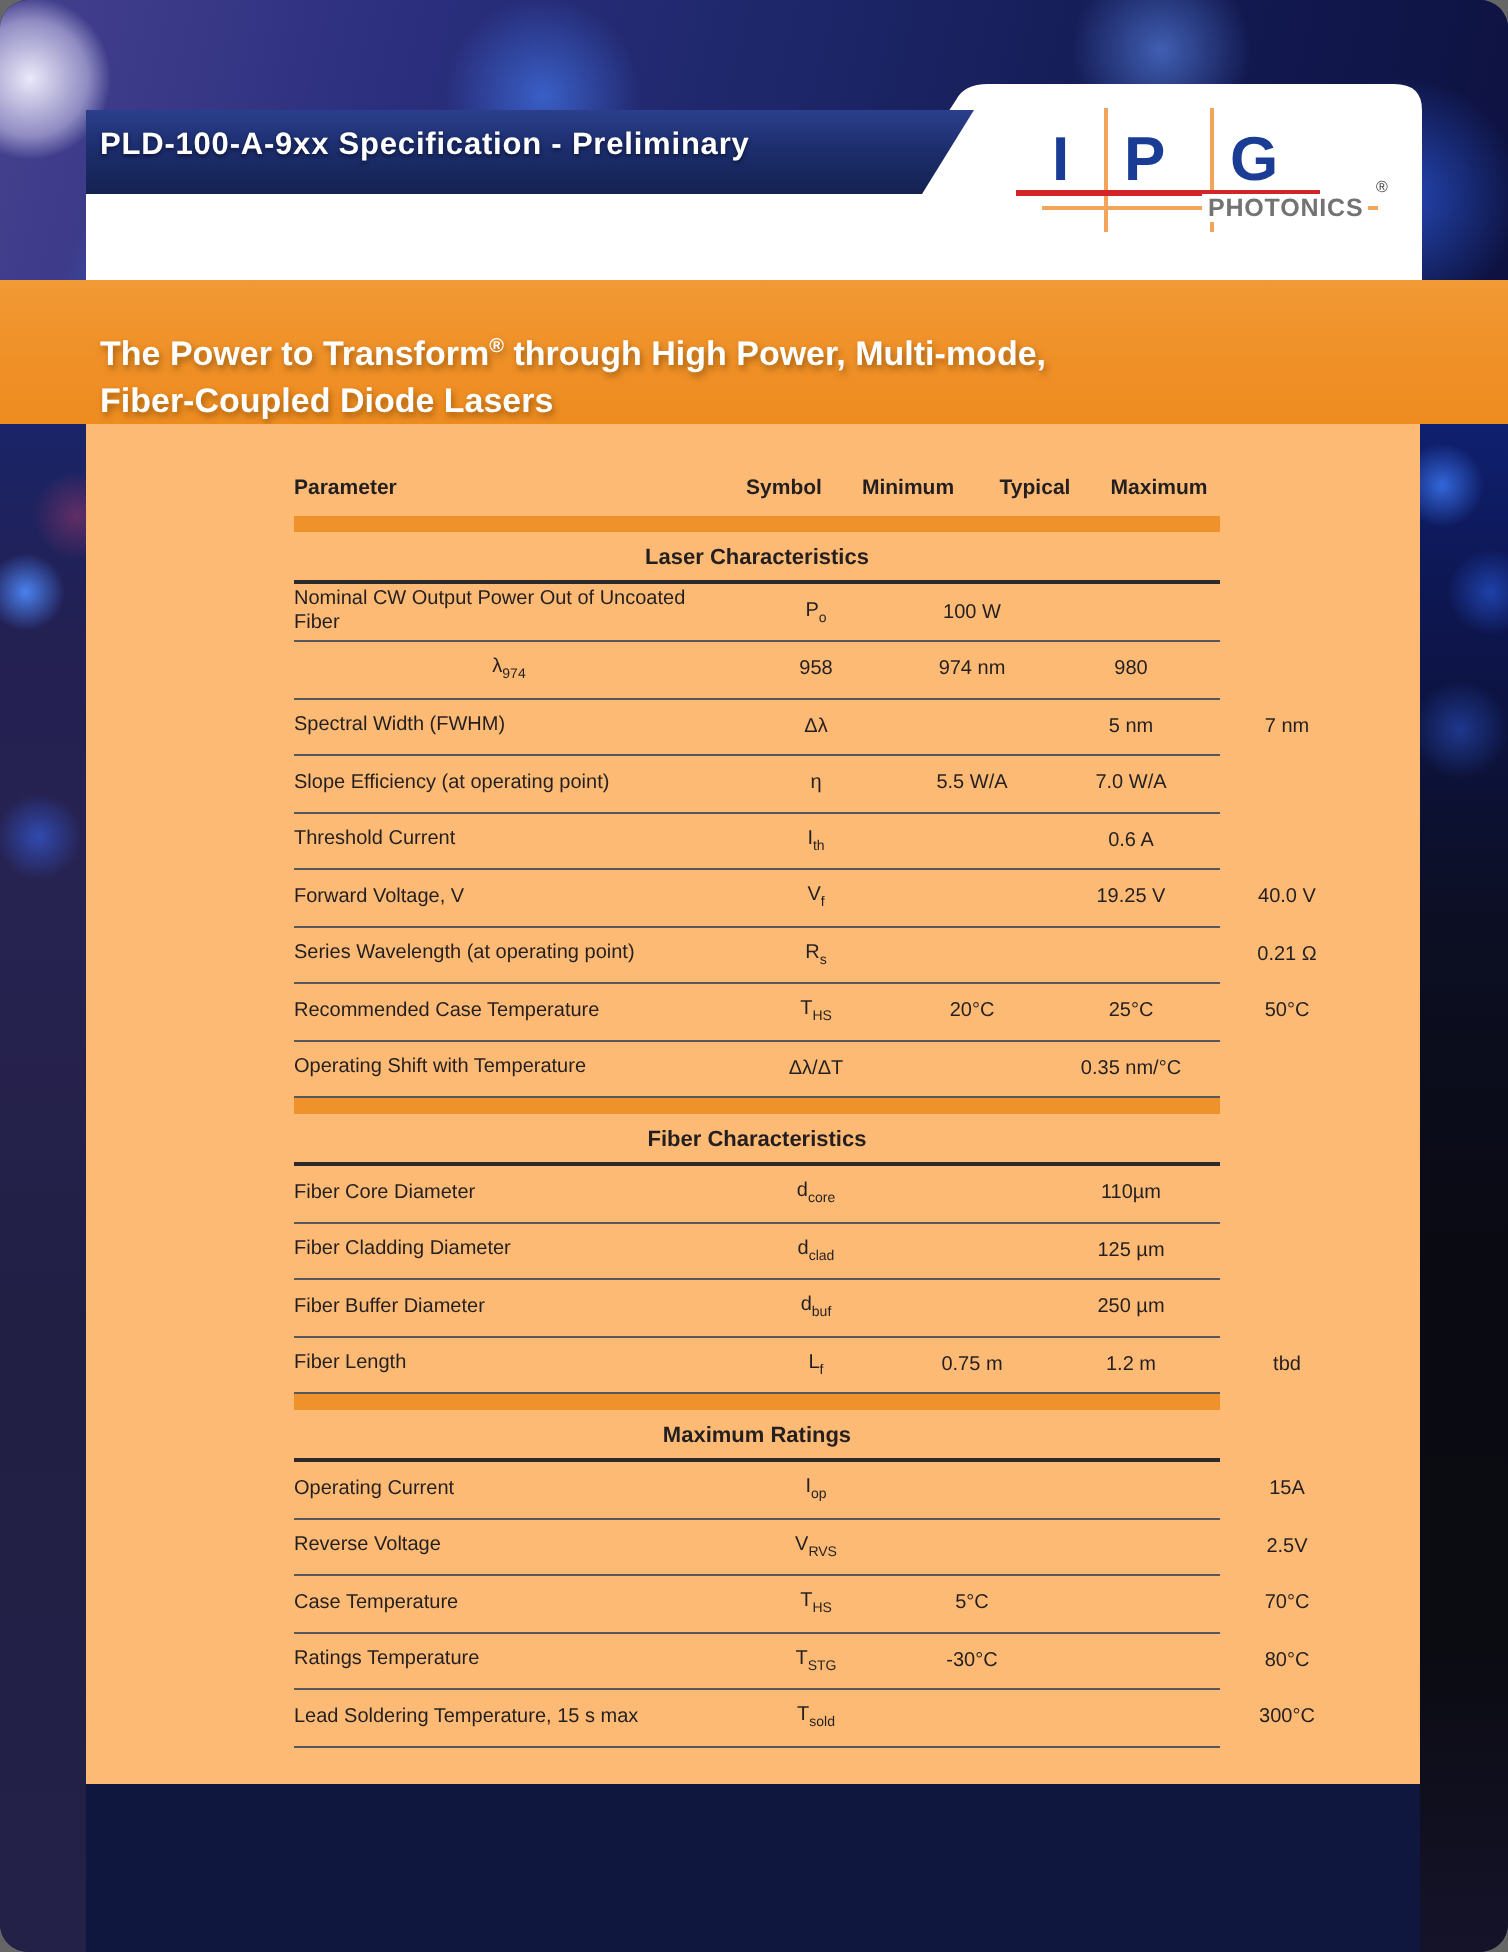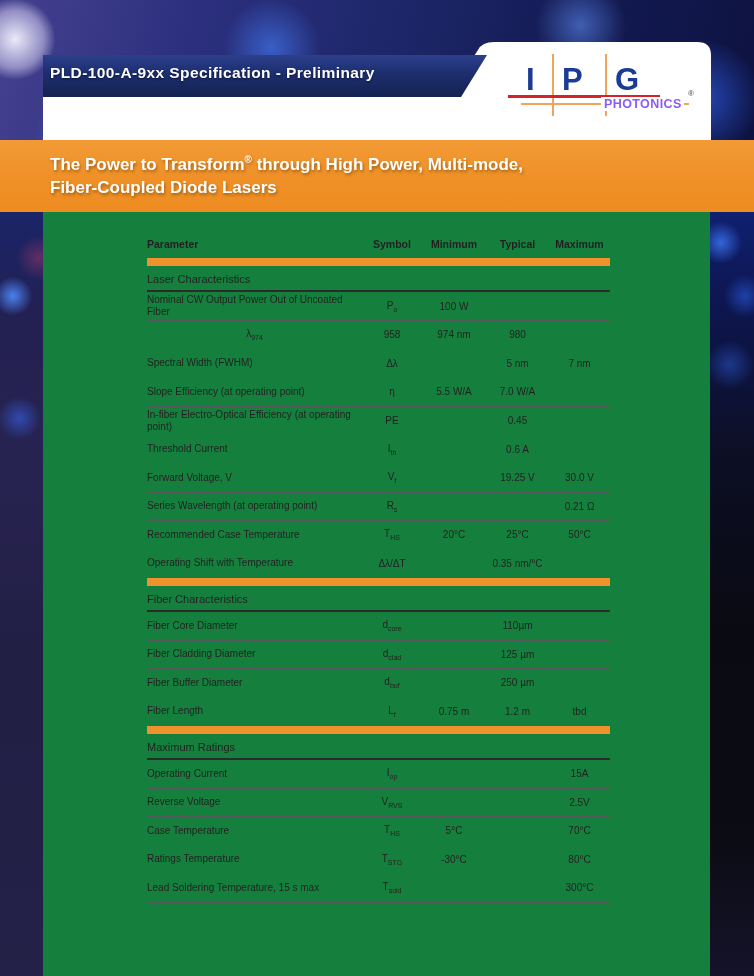--- a/index.html
+++ b/index.html
@@ -1,19 +1,20 @@
 <!DOCTYPE html>
 <html><head>
 <meta charset="utf-8">
 <style>
   html,body{margin:0;padding:0;background:#666;}
   .stage{
     position:relative;width:754px;height:976px;overflow:hidden;
     font-family:"Liberation Sans","DejaVu Sans",sans-serif;
     background:#10173f;
+    border-radius:14px;
   }
   
   .header{
     position:absolute;left:0;top:0;width:754px;height:140px;
     background:
       radial-gradient(circle 52px at 2% 28%, rgba(244,242,255,.95), rgba(210,205,240,.55) 55%, rgba(160,150,220,0) 78%),
       radial-gradient(circle 90px at 13% 108%, rgba(52,110,228,.95), rgba(30,70,190,0) 75%),
       radial-gradient(circle 70px at 36% 34%, rgba(64,112,225,.75), rgba(40,80,200,0) 70%),
       radial-gradient(circle 80px at 53% 98%, rgba(45,90,205,.8), rgba(30,60,170,0) 72%),
       radial-gradient(circle 60px at 77% 18%, rgba(100,150,255,.55), rgba(60,100,220,0) 75%),
@@ -27,30 +28,30 @@
     text-shadow:0 1px 2px rgba(0,0,20,.6);
   }
   
   .logo{position:absolute;left:500px;top:42px;width:212px;height:98px;}
   .logo-letter{position:absolute;color:#1b3c94;font-size:31px;font-weight:bold;line-height:1;}
   .logo-vline{position:absolute;width:2px;height:62px;top:12px;background:#f2a45a;}
   .logo-redline{position:absolute;left:8px;top:53px;width:152px;height:3px;background:#d42429;}
   .logo-hline{position:absolute;left:21px;top:61px;width:168px;height:2px;background:#f2a45a;}
   .logo-word{
     position:absolute;left:101px;top:55px;background:#fff;padding:0 2px 0 3px;
-    color:#8b5cf6;font-size:12.5px;font-weight:bold;letter-spacing:.4px;z-index:2;
+    color:#737373;font-size:12.5px;font-weight:bold;letter-spacing:.4px;z-index:2;
   }
   .logo-reg{position:absolute;left:188px;top:47px;color:#444;font-size:8px;z-index:2;}
   
   .banner{
     position:absolute;left:0;top:140px;width:754px;height:72px;
     background:linear-gradient(180deg,#f29a35 0%, #ef9027 55%, #ee8c20 100%);
   }
   .banner-text{
-    position:absolute;left:50px;top:8px;color:#fff;
+    position:absolute;left:50px;top:22px;color:#fff;
     font-size:17px;font-weight:bold;line-height:23px;
     text-shadow:1px 2px 3px rgba(104,58,0,.55);
   }
   .banner-text sup{font-size:10px;}
   
   .strip-left{
     position:absolute;left:0;top:212px;width:43px;height:764px;
     background:
       radial-gradient(circle 26px at 30% 11%, rgba(80,140,255,.9), rgba(50,90,220,0) 75%),
       radial-gradient(circle 30px at 90% 6%, rgba(180,60,110,.45), rgba(140,40,90,0) 75%),
@@ -59,28 +60,28 @@
   }
   .strip-right{
     position:absolute;left:710px;top:212px;width:44px;height:764px;
     background:
       radial-gradient(circle 28px at 25% 4%, rgba(55,110,230,.9), rgba(35,75,200,0) 75%),
       radial-gradient(circle 30px at 80% 11%, rgba(35,75,190,.8), rgba(25,55,160,0) 72%),
       radial-gradient(circle 34px at 45% 20%, rgba(45,85,205,.55), rgba(30,60,170,0) 72%),
       linear-gradient(180deg,#0f2070 0%, #0d1650 12%, #0c0f24 32%, #0a0a12 55%, #0b0b12 80%, #15132a 100%);
   }
   
-  .page{position:absolute;left:43px;top:212px;width:667px;height:764px;background:#15803d;}
+  .page{position:absolute;left:43px;top:212px;width:667px;height:680px;background:#fdba74;}
   .spec-table{position:absolute;left:104px;top:22px;width:463px;color:#231f20;}
   .cols{display:grid;grid-template-columns:215px 60px 64px 63px 61px;align-items:center;}
   .col-head{font-size:10.5px;font-weight:bold;padding:4px 0 8px 0;}
   .col-head .c, .row .c{text-align:center;}
   .sec-bar{height:8px;background:#f0922b;}
-  .sec-title{font-size:11px;font-weight:normal;padding:7px 0 5px 0;border-bottom:2px solid #2b2b2d;}
-  .row{min-height:23.5px;border-bottom:1px solid #56575b;font-size:10px;padding:2px 0;}
+  .sec-title{font-size:11px;font-weight:bold;padding:7px 0 5px 0;border-bottom:2px solid #2b2b2d;text-align:center;}
+  .row{min-height:23.5px;border-bottom:1px solid #56575b;font-size:10px;padding:2px 0;gap:16px;}
   .row .param{padding-right:8px;line-height:12px;}
   .row sub{font-size:7px;}
 </style>
 </head>
 <body>
 
 <div class="stage">
 
   <div class="header">
     <svg class="header-svg" width="754" height="140" viewBox="0 0 754 140">
@@ -157,39 +158,32 @@
             <div class="c">7 nm</div>
           </div>
           <div class="cols row">
             <div class="param">Slope Efficiency (at operating point)</div>
             <div class="c">η</div>
             <div class="c">5.5 W/A</div>
             <div class="c">7.0 W/A</div>
             <div class="c"></div>
           </div>
           <div class="cols row">
-            <div class="param">In-fiber Electro-Optical Efficiency (at operating point)</div>
-            <div class="c">PE</div>
-            <div class="c"></div>
-            <div class="c">0.45</div>
-            <div class="c"></div>
-          </div>
-          <div class="cols row">
             <div class="param">Threshold Current</div>
             <div class="c">I<sub>th</sub></div>
             <div class="c"></div>
             <div class="c">0.6 A</div>
             <div class="c"></div>
           </div>
           <div class="cols row">
             <div class="param">Forward Voltage, V</div>
             <div class="c">V<sub>f</sub></div>
             <div class="c"></div>
             <div class="c">19.25 V</div>
-            <div class="c">30.0 V</div>
+            <div class="c">40.0 V</div>
           </div>
           <div class="cols row">
             <div class="param">Series Wavelength (at operating point)</div>
             <div class="c">R<sub>s</sub></div>
             <div class="c"></div>
             <div class="c"></div>
             <div class="c">0.21 Ω</div>
           </div>
           <div class="cols row">
             <div class="param">Recommended Case Temperature</div>

